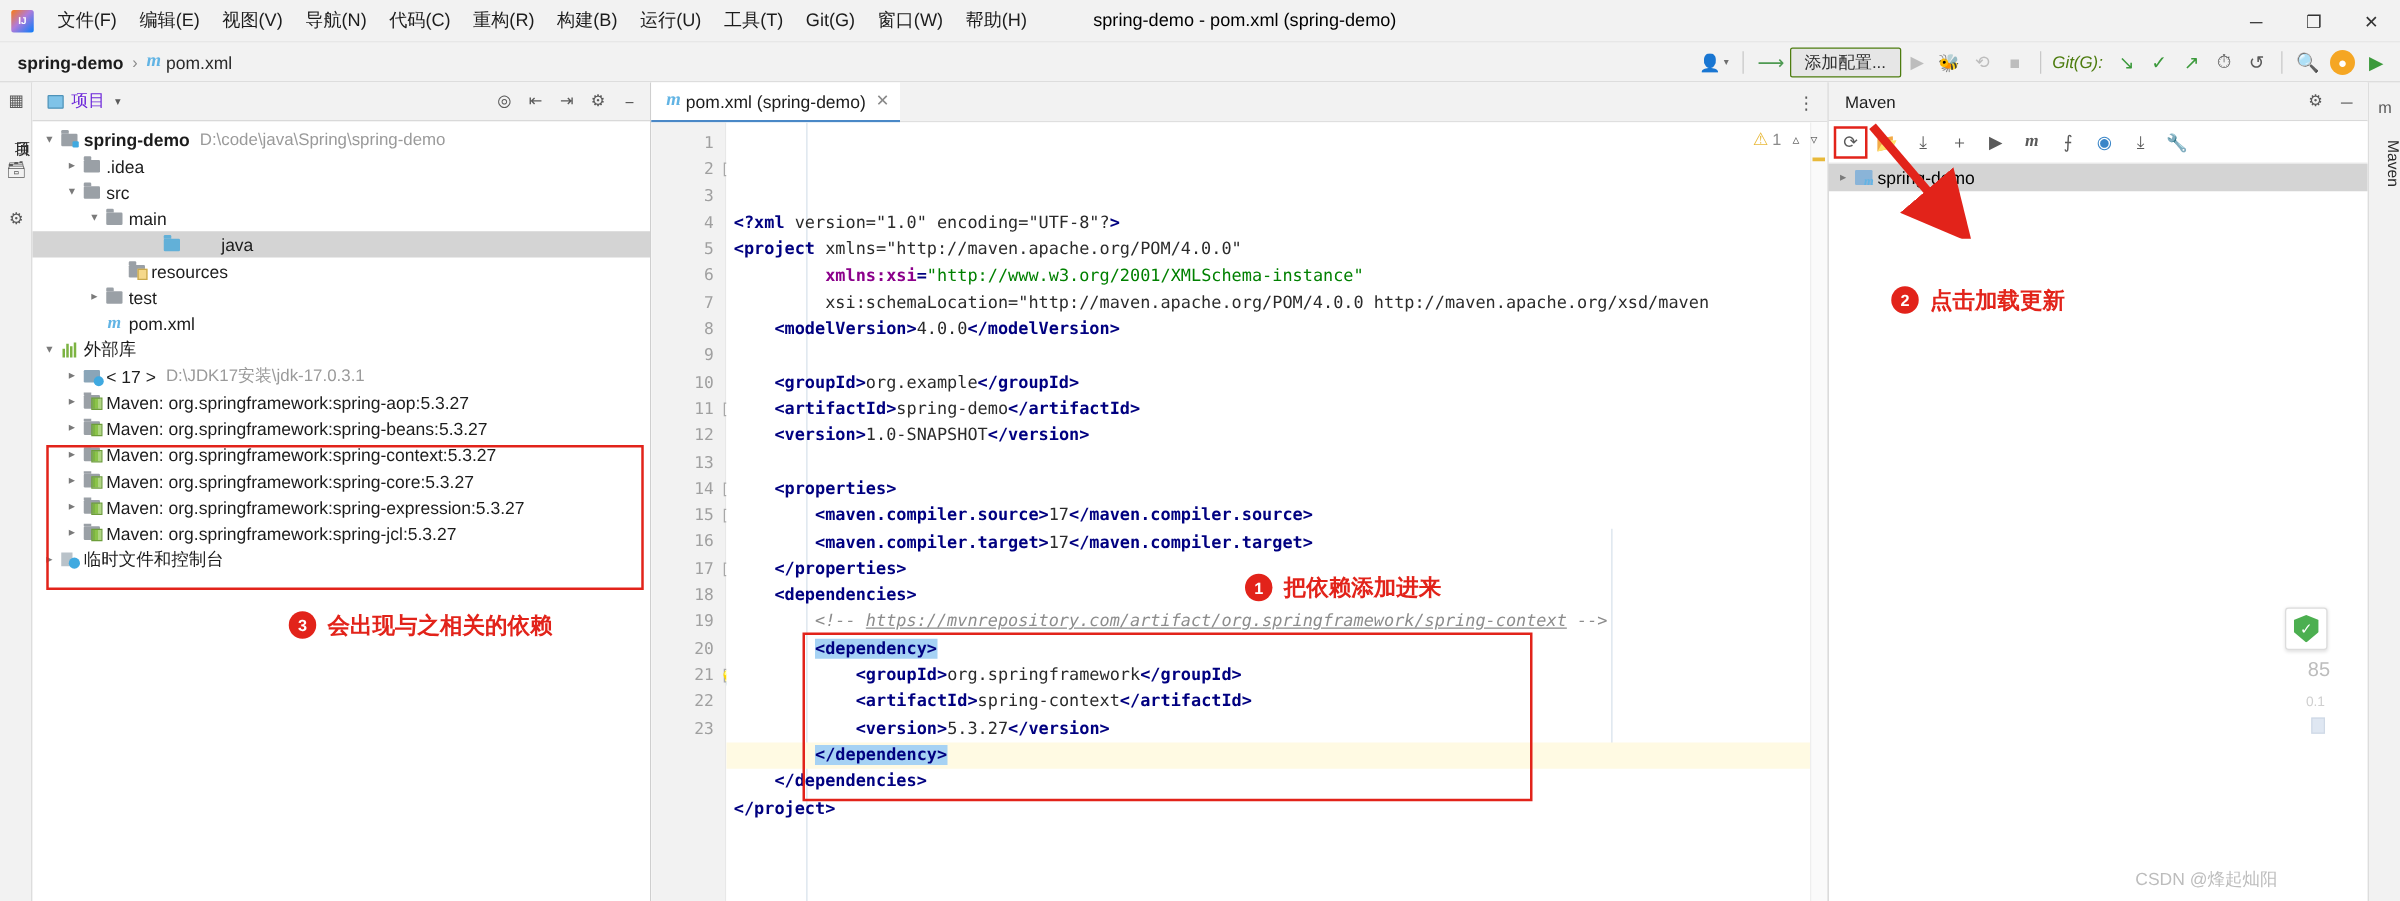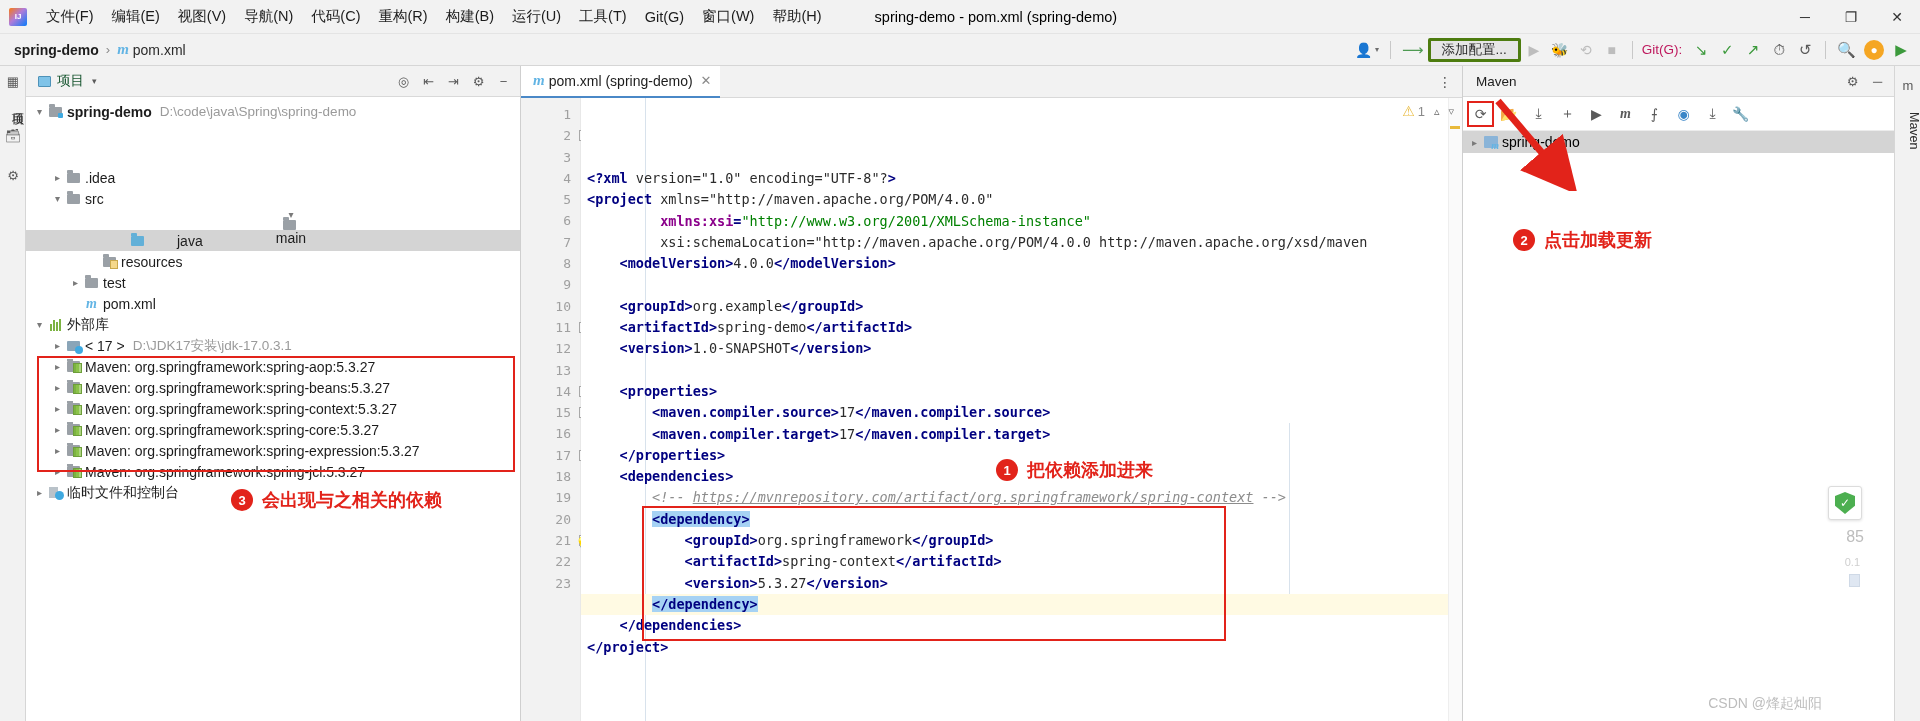--- a/index.html
+++ b/index.html
@@ -50,25 +50,25 @@
     display:inline-block; color:#62b4e4; font-style:italic; font-weight:bold;
     font-size:15px; font-family:"Liberation Serif",serif; margin-right:4px;
   }
   .tb-right { margin-left:auto; display:flex; align-items:center; height:32px; padding-right:6px; }
   .tb-btn {
     display:flex; align-items:center; justify-content:center;
     height:26px; min-width:26px; padding:0 4px; color:#6e6e6e; font-size:13px;
   }
   .tb-sep { width:1px; height:18px; background:#c8c8c8; margin:0 7px; }
   .addcfg {
-    height:24px; padding:0 11px; border:3px solid #4d7c0f; background:#e6e6e6;
+    height:24px; padding:0 11px; border:1px solid #4d7c0f; background:#e6e6e6;
     font-size:13.5px; color:#2b2b2b; display:flex; align-items:center;
     border-radius:2px; white-space:nowrap;
   }
-  .git-label { font-size:13.5px; color:#be185d; margin:0 6px 0 2px; }
+  .git-label { font-size:13.5px; color:#4d7c0f; margin:0 6px 0 2px;font-style:italic; }
   .hammer { color:#4e9a52; font-size:15px; }
   .avatar-ic { color:#6a6a6a; font-size:14px; }
   .run-ic { color:#bdbdbd; font-size:14px; }
   .arrow-g { color:#3c9a3c; font-size:15px; }
   .check-g { color:#3c9a3c; font-size:15px; }
   .gear-bl { color:#5a5a5a; font-size:15px; }
   .orange-dot {
     width:20px;height:20px;border-radius:50%;
     background:#f5a623; display:flex;align-items:center;justify-content:center;
     color:#fff;font-size:12px;
@@ -98,21 +98,21 @@
 
   
   .projpanel {
     position:absolute; left:26px; top:66px; width:495px; height:655px;
     background:#fff; border-right:1px solid #cfcfcf;
   }
   .panel-head {
     height:31px; background:#f2f2f2; display:flex; align-items:center;
     border-bottom:1px solid #d9d9d9; padding:0 4px;
   }
-  .panel-title { font-size:13.5px; color:#14532d; margin-left:6px; }
+  .panel-title { font-size:13.5px; color:#6d28d9; margin-left:6px; }
   .folder-sq {
     width:13px;height:11px;background:#7fc3e8;border:1px solid #4e92b8;
     border-radius:1px; margin-left:8px; flex:none;
   }
   .chev-dn { color:#5a5a5a; font-size:9px; margin-left:8px; }
   .panel-head-right { margin-left:auto; display:flex; align-items:center; }
   .ph-ic { width:25px;height:25px;display:flex;align-items:center;
            justify-content:center; color:#5a5a5a; font-size:13px; }
 
   .tree { padding-top:4px; font-size:14px; color:#1c1c1c; position:relative; }
@@ -373,35 +373,35 @@
 
     <div class="tree" id="tree">
         <div class="row" style="padding-left: 6px;">
           <span class="tw open"></span>
           <span class="ic">
             <span class="fold-src"></span>
           </span>
           <span class="bold">spring-demo</span>
           <span class="path">D:\code\java\Spring\spring-demo</span>
         </div>
-        <div class="row" style="padding-left: 24px; margin-top: 45px;">
+        <div class="row" style="padding-left: 24px;">
           <span class="tw closed"></span>
           <span class="ic">
             <span class="fold-grey"></span>
           </span>
           <span>.idea</span>
         </div>
         <div class="row" style="padding-left: 24px;">
           <span class="tw open"></span>
           <span class="ic">
             <span class="fold-grey"></span>
           </span>
           <span>src</span>
         </div>
-        <div class="row" style="padding-left: 42px; flex-direction: column;">
+        <div class="row" style="padding-left: 42px;">
           <span class="tw open"></span>
           <span class="ic">
             <span class="fold-grey"></span>
           </span>
           <span>main</span>
         </div>
         <div class="row sel" style="padding-left: 60px; gap: 28px;">
           <span class="tw "></span>
           <span class="ic">
             <span class="fold-blue"></span>

